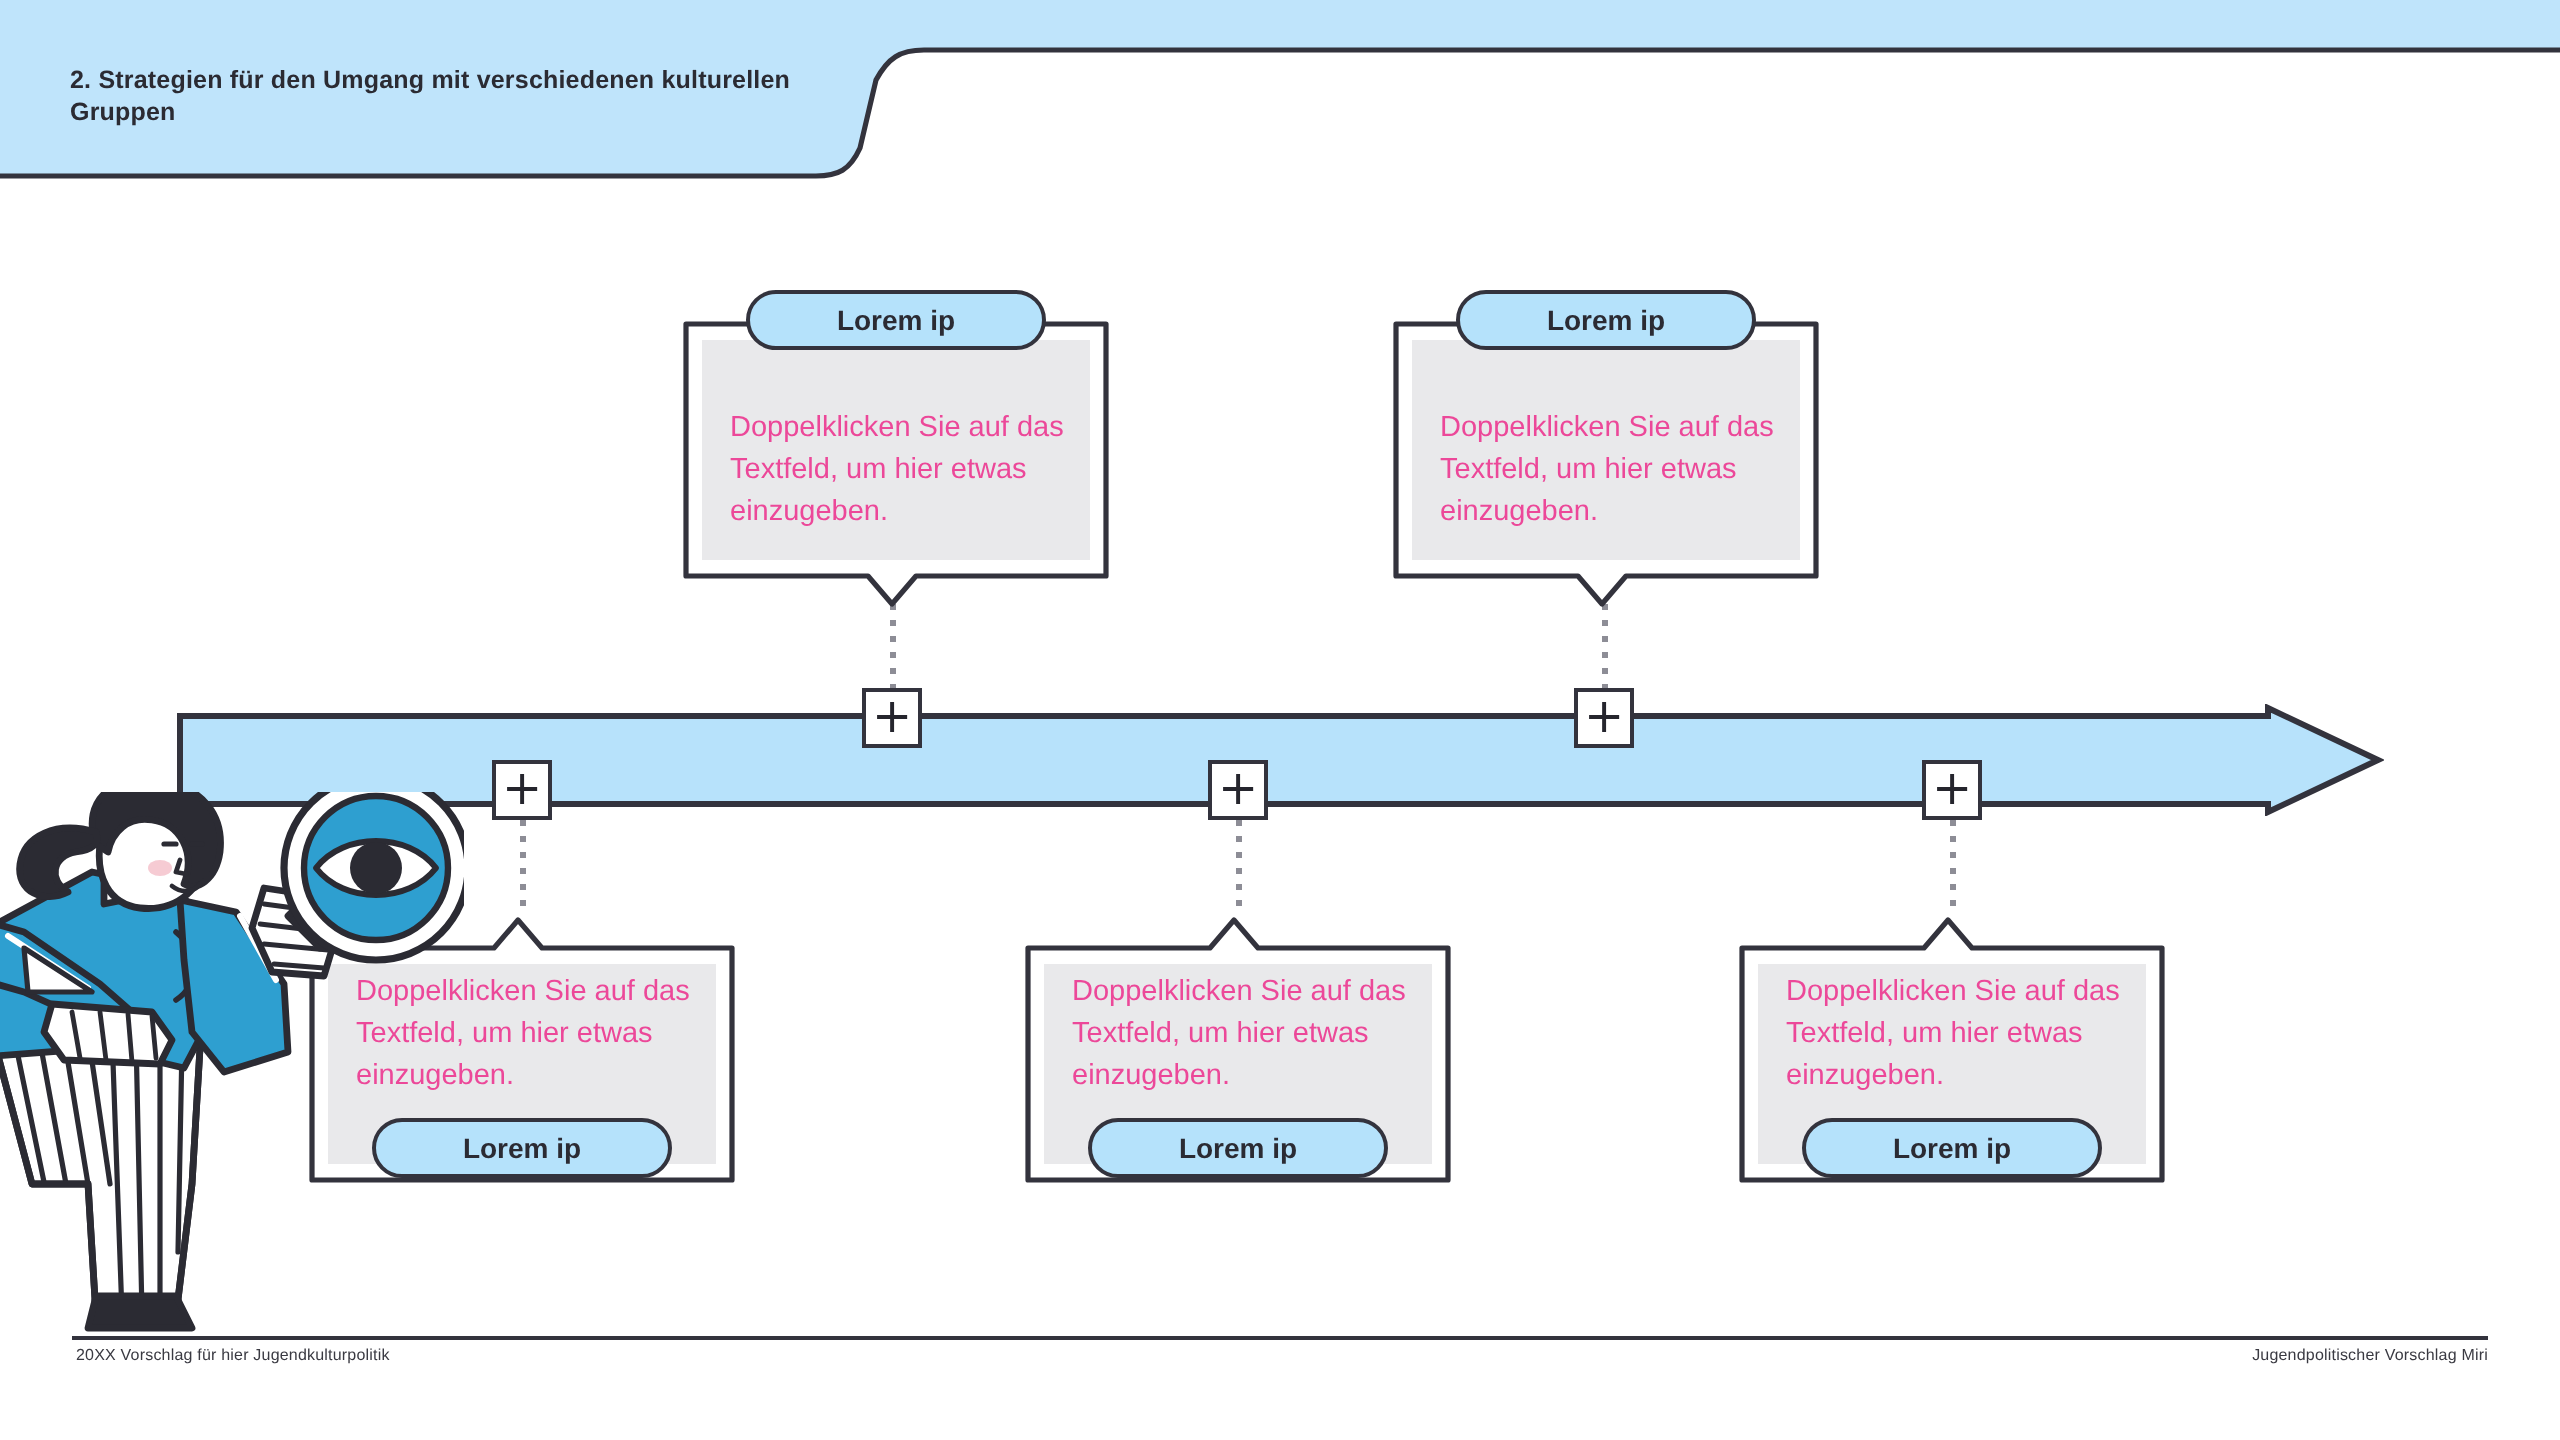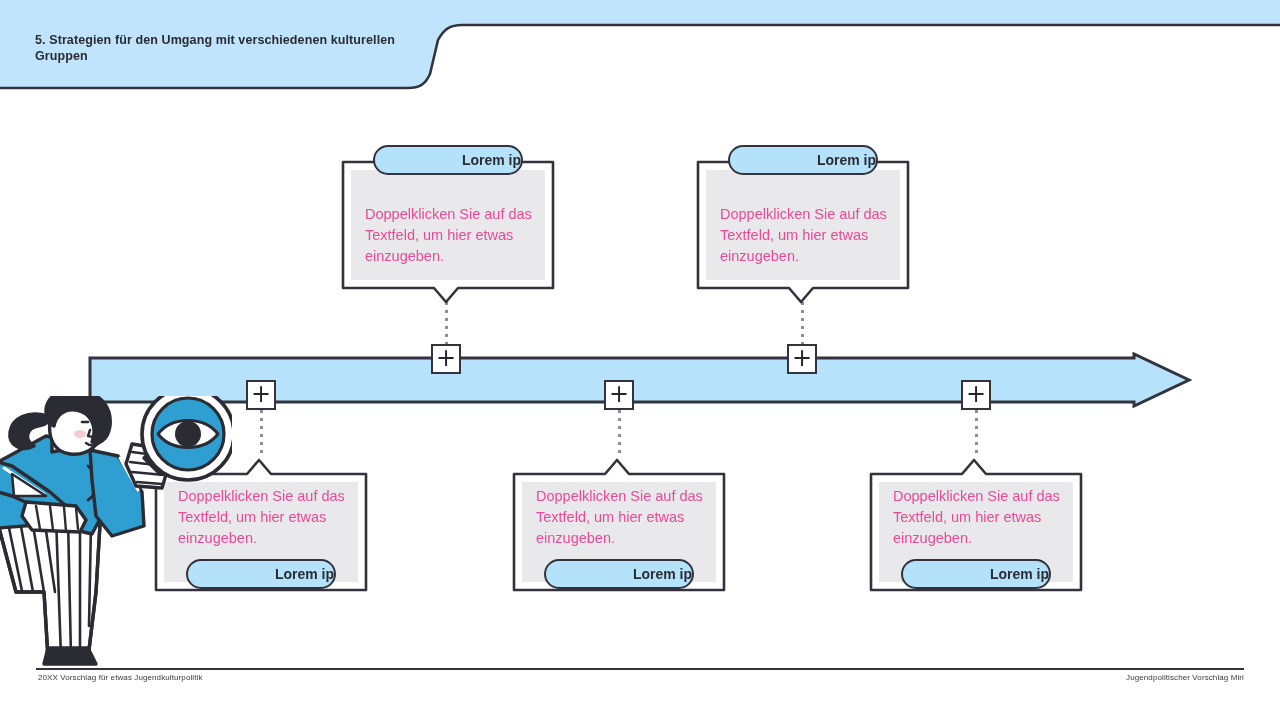--- a/index.html
+++ b/index.html
@@ -109,21 +109,21 @@
     z-index: 3;
   }
   .pill {
     position: absolute;
     height: 30px;
     border: 2.5px solid #33333d;
     border-radius: 16px;
     background: #b5e2fb;
     display: flex;
     align-items: center;
-    justify-content: flex-end;
+    justify-content: center;
     font-size: 14px;
     font-weight: bold;
     color: #2b2b33;
     box-sizing: border-box;
     z-index: 5;
   }
 
   
   .callout.top .body-text { top: 44px; }
   .callout.top .pill { left: 32px; top: -15px; width: 150px; }
@@ -176,21 +176,21 @@
 
   <div class="header-wrap">
     <svg class="header-svg" width="1280" height="95" viewBox="0 0 1280 95" xmlns="http://www.w3.org/2000/svg">
 
       <path d="M -4 -4 L 1284 -4 L 1284 25 L 462 25 C 450 25 444 29 438 40 L 430 74 C 425 85 419 88 408 88 L -4 88 Z" fill="#bfe4fb"></path>
 
       <path d="M 462 25 L 1284 25 L 1284 95 L 408 95 C 419 95 425 85 430 74 L 438 40 C 444 29 450 25 462 25 Z" fill="#ffffff"></path>
 
       <path d="M -4 88 L 408 88 C 419 88 425 85 430 74 L 438 40 C 444 29 450 25 462 25 L 1284 25" fill="none" stroke="#33333d" stroke-width="2.6" stroke-linejoin="round"></path>
     </svg>
-    <div class="header-title">5. Strategien für den Umgang mit verschiedenen kulturellen Gruppen</div>
+    <div class="header-title">2. Strategien für den Umgang mit verschiedenen kulturellen Gruppen</div>
   </div>
 
   <div class="timeline">
     <svg width="1104" height="56" viewBox="0 0 1104 56" xmlns="http://www.w3.org/2000/svg">
       <path d="M 2 6 L 1046 6 L 1046 2 L 1101 28 L 1046 54 L 1046 50 L 2 50 Z" fill="#b7e2fb" stroke="#33333d" stroke-width="3" stroke-linejoin="miter"></path>
     </svg>
   </div>
 
   <div class="dots" style="left:444.5px; top:302px; height:42px;"></div>
   <div class="dots" style="left:800.5px; top:302px; height:42px;"></div>
@@ -335,16 +335,16 @@
         <circle cx="196" cy="38" r="46" fill="#ffffff" stroke="#2b2b33" stroke-width="3.6"></circle>
         <circle cx="196" cy="38" r="36" fill="#2e9fd0" stroke="#2b2b33" stroke-width="3.2"></circle>
 
         <path d="M 166 38 C 180 20 212 20 226 38 C 212 56 180 56 166 38 Z" fill="#ffffff" stroke="#2b2b33" stroke-width="3"></path>
         <circle cx="196" cy="38" r="13" fill="#2b2b33" stroke="none"></circle>
       </g>
     </svg>
   </div>
 
   <div class="footer-rule"></div>
-  <div class="footer-left">20XX Vorschlag für etwas Jugendkulturpolitik</div>
+  <div class="footer-left">20XX Vorschlag für hier Jugendkulturpolitik</div>
   <div class="footer-right">Jugendpolitischer Vorschlag Miri</div>
 
 </div>
 
 </body></html>

